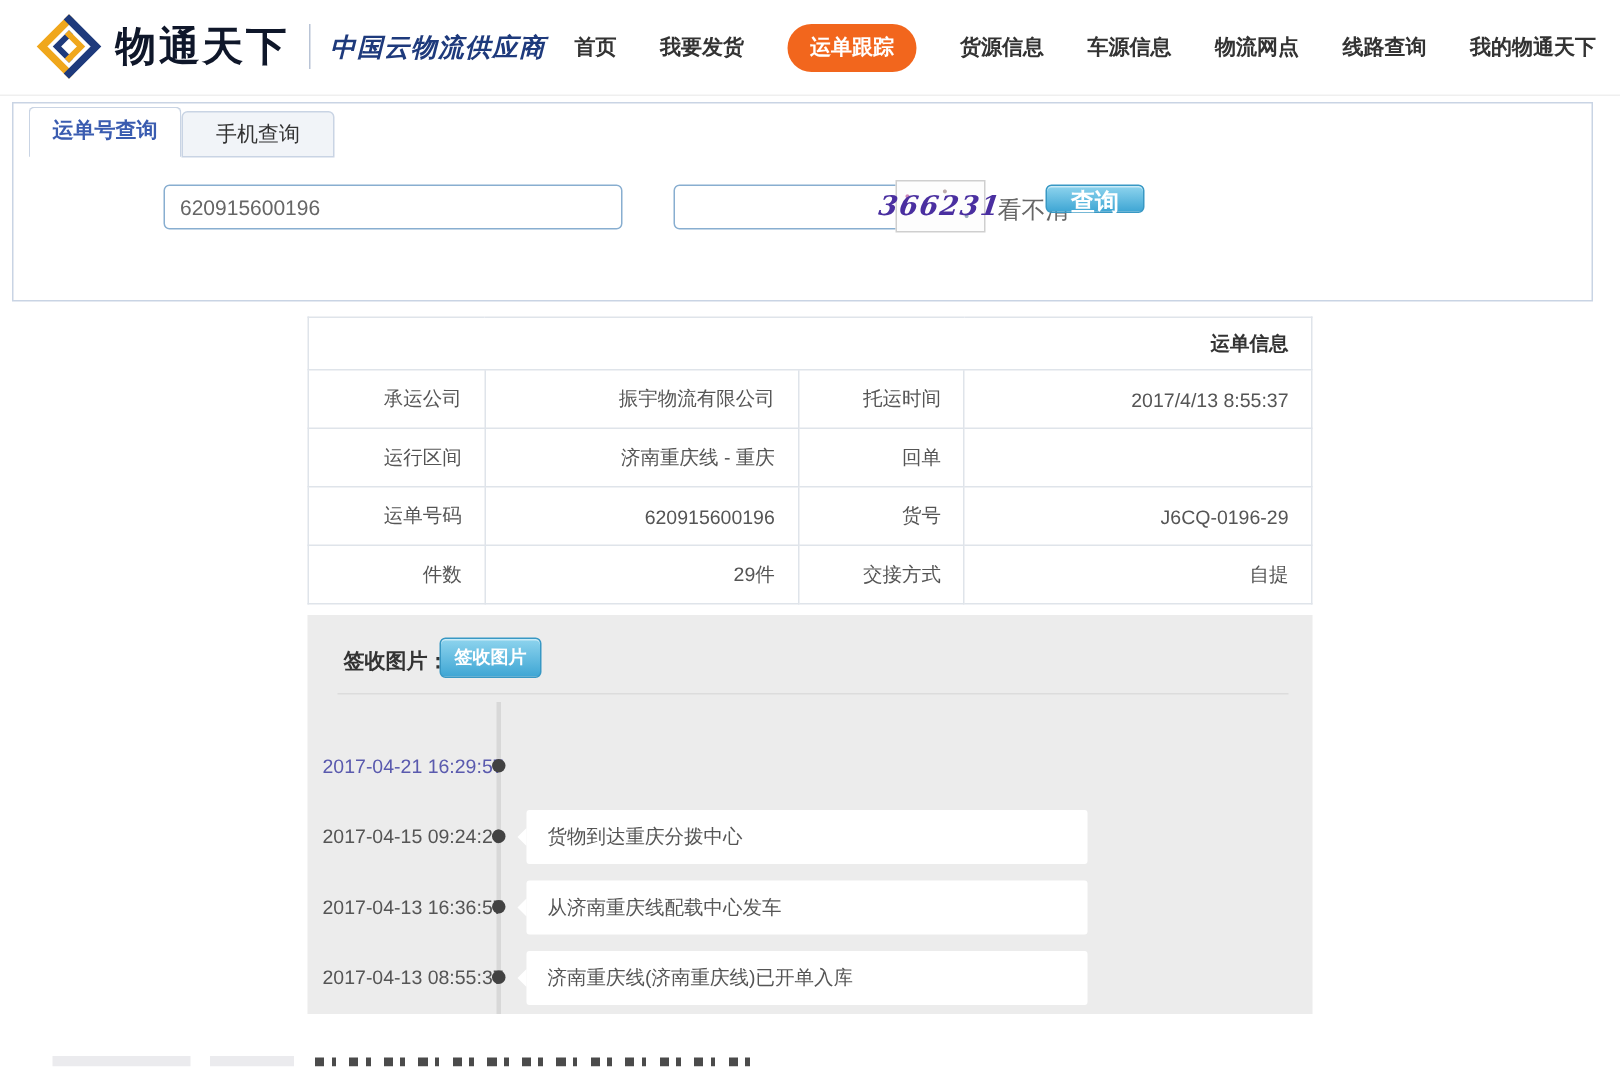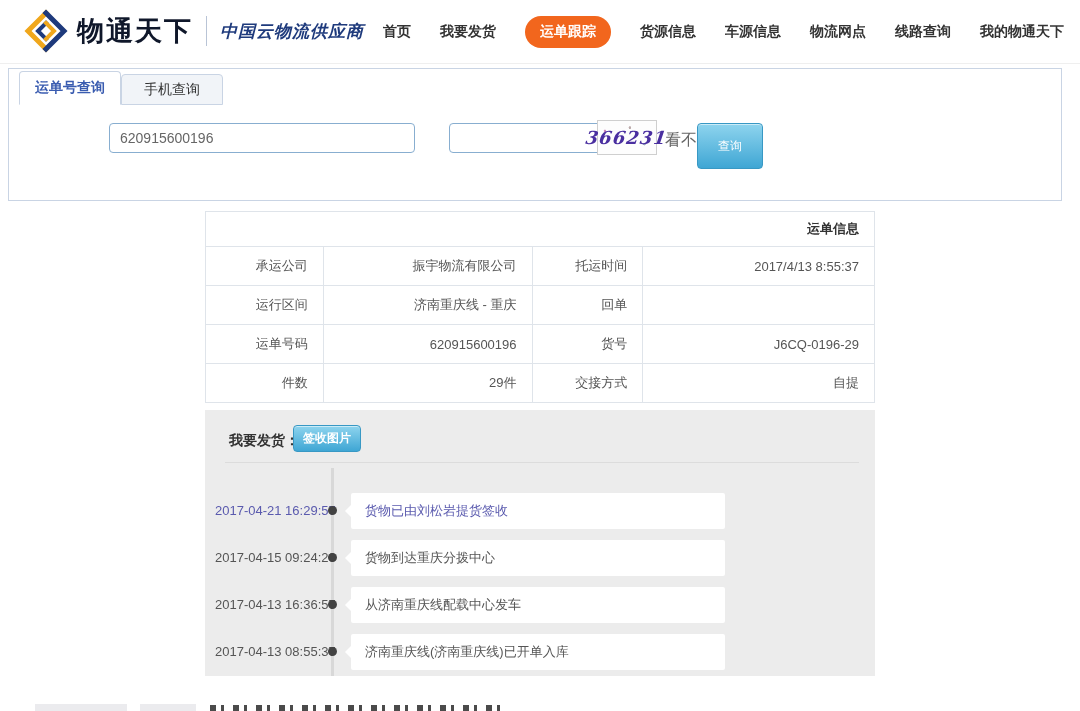--- a/index.html
+++ b/index.html
@@ -28,21 +28,21 @@
   .input-captcha{left:440px;width:158px;}
   .captcha-box{position:absolute;left:588px;top:51px;width:58px;height:33px;border:1px solid #cfcfcf;background:
      radial-gradient(circle at 12% 30%, #c8b 1px, transparent 1.6px),
      radial-gradient(circle at 80% 70%, #9ab 1px, transparent 1.6px),
      radial-gradient(circle at 55% 20%, #baa 1px, transparent 1.6px),
      #fdfdfd;
      display:flex;align-items:center;justify-content:center;cursor:pointer;}
   .captcha-box span{font-family:"DejaVu Serif",serif;font-style:italic;font-weight:bold;font-size:18px;color:#4a2fa0;transform:skewX(-8deg);letter-spacing:1px;}
   .refresh-link{position:absolute;left:656px;top:61px;font-size:16px;color:#666;cursor:pointer;}
   .btn-blue{background:linear-gradient(#8ed4ee,#3fa6d4);border:1px solid #3898c4;border-radius:4px;color:#fff;cursor:pointer;box-shadow:inset 0 1px 0 rgba(255,255,255,.55);}
-  .search-btn{position:absolute;left:688px;top:54px;width:66px;height:46px;font-size:12px;font-weight:normal;}
+  .search-btn{position:absolute;left:688px;top:54px;width:66px;height:19px;font-size:16px;font-weight:bold;}
   
   .waybill{position:absolute;left:205px;top:211px;width:670px;border-collapse:collapse;font-size:13px;color:#555;}
   .waybill td{border:1px solid #dfe4ea;height:38px;padding:0 15px;background:#fff;text-align:right;}
   .waybill .thead td{height:34px;font-weight:bold;color:#333;}
   
   .tracking{position:absolute;left:205px;top:410px;width:670px;height:266px;background:#ececec;}
   .tracking-title{position:absolute;left:24px;top:22px;font-size:14px;font-weight:bold;color:#333;}
   .receipt-btn{position:absolute;left:88px;top:15px;width:68px;height:27px;font-size:12px;font-weight:bold;}
   .tracking-divider{position:absolute;left:20px;right:16px;top:52px;height:1px;background:#dcdcdc;}
   .tl-line{position:absolute;left:126px;top:58px;bottom:0;width:3px;background:#d8d8d8;}
@@ -137,29 +137,28 @@
   <tr>
     <td>件数</td>
     <td>29件</td>
     <td>交接方式</td>
     <td>自提</td>
   </tr>
 </tbody>
   </table>
 
 <div class="tracking">
-  <span class="tracking-title">我要发货：</span>
+  <span class="tracking-title">签收图片：</span>
   <button class="btn-blue receipt-btn">签收图片</button>
   <div class="tracking-divider"></div>
   <div class="tl-line"></div>
 
   <div class="event highlight" style="top:83px">
     <span class="time">2017-04-21 16:29:57</span>
     <span class="dot"></span>
-    <div class="bubble">货物已由刘松岩提货签收</div>
   </div>
   <div class="event" style="top:130px">
     <span class="time">2017-04-15 09:24:20</span>
     <span class="dot"></span>
     <div class="bubble">货物到达重庆分拨中心</div>
   </div>
   <div class="event" style="top:177px">
     <span class="time">2017-04-13 16:36:57</span>
     <span class="dot"></span>
     <div class="bubble">从济南重庆线配载中心发车</div>

